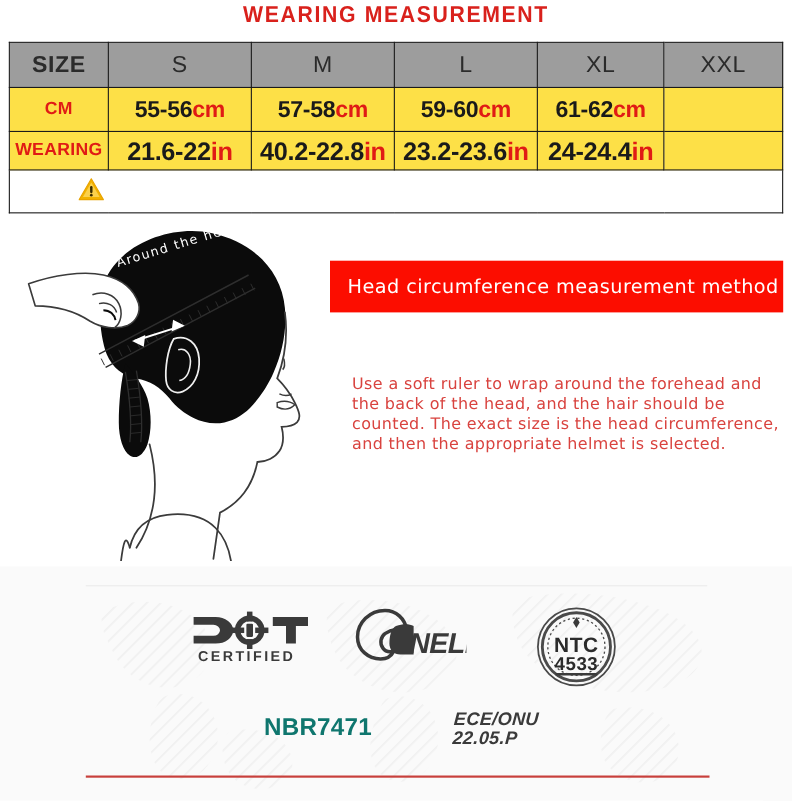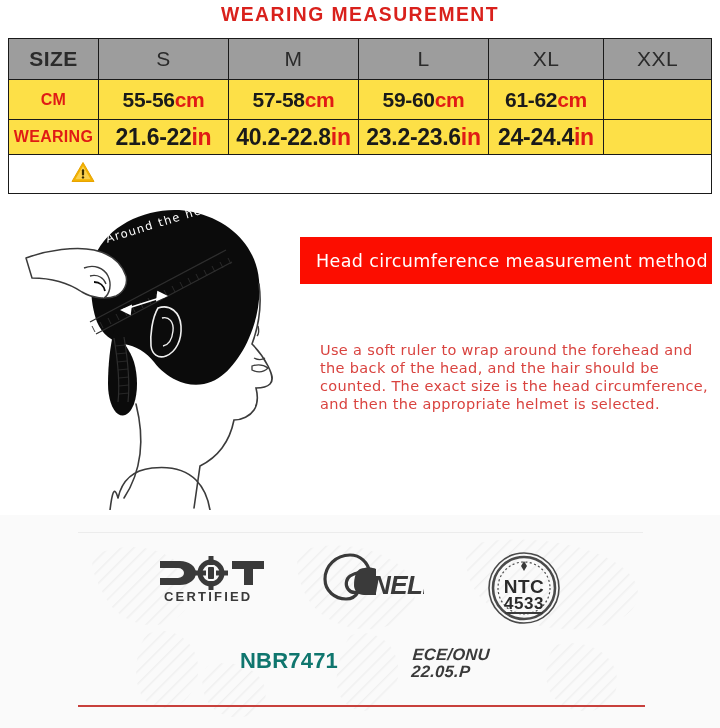--- a/index.html
+++ b/index.html
@@ -175,21 +175,21 @@
     left: 78px;
     top: 190px;
     width: 567px;
     height: 2px;
     background: #c8403c;
   }
 
   .cert-logo {
     position: absolute;
   }
-  #logo-dot   { left: 158px; top: 553px; text-decoration: underline; }
+  #logo-dot   { left: 174px; top: 553px; text-decoration: underline; }
   #logo-snell { left: 320px; top: 549px; }
   #logo-ntc   { left: 487px; top: 551px; }
 
   #label-nbr {
     position: absolute;
     left: 240px;
     top: 648px;
     color: #0f766e;
     font-size: 22px;
     font-weight: bold;

